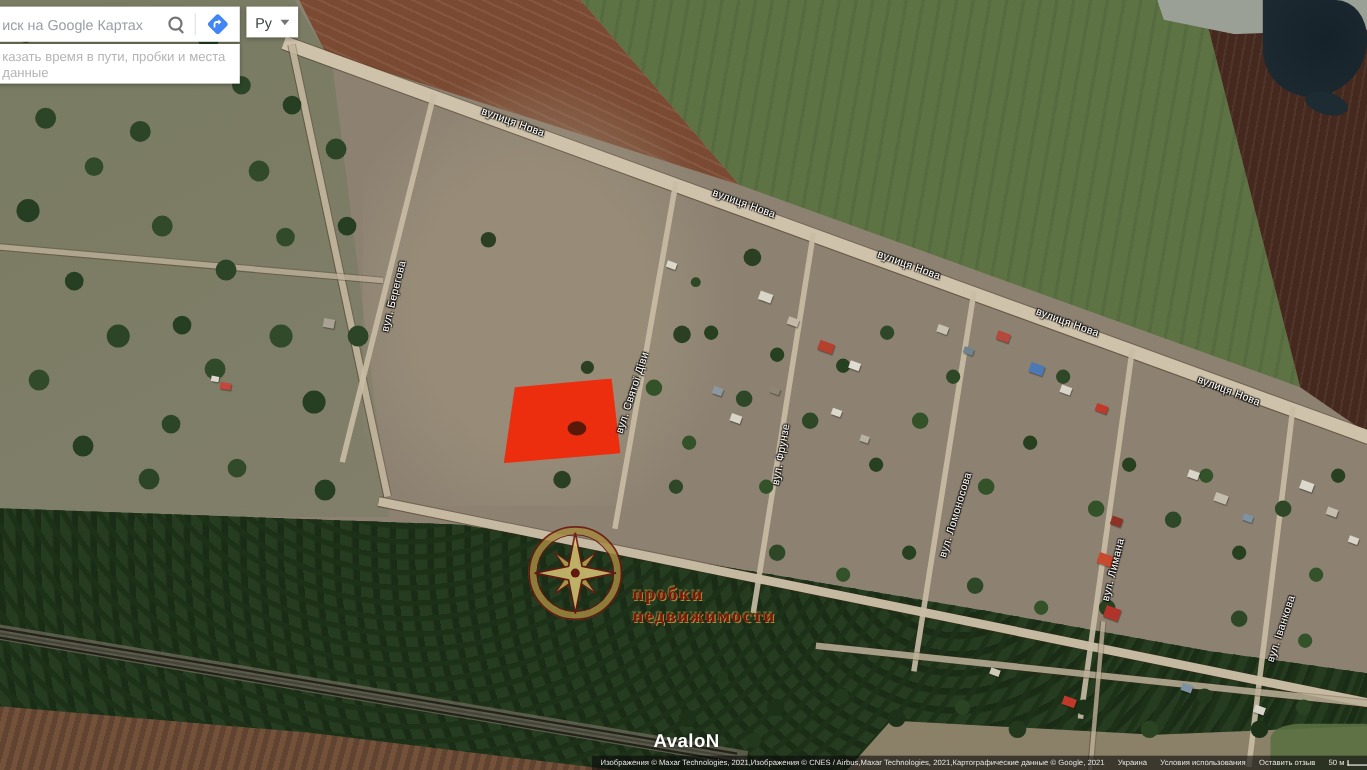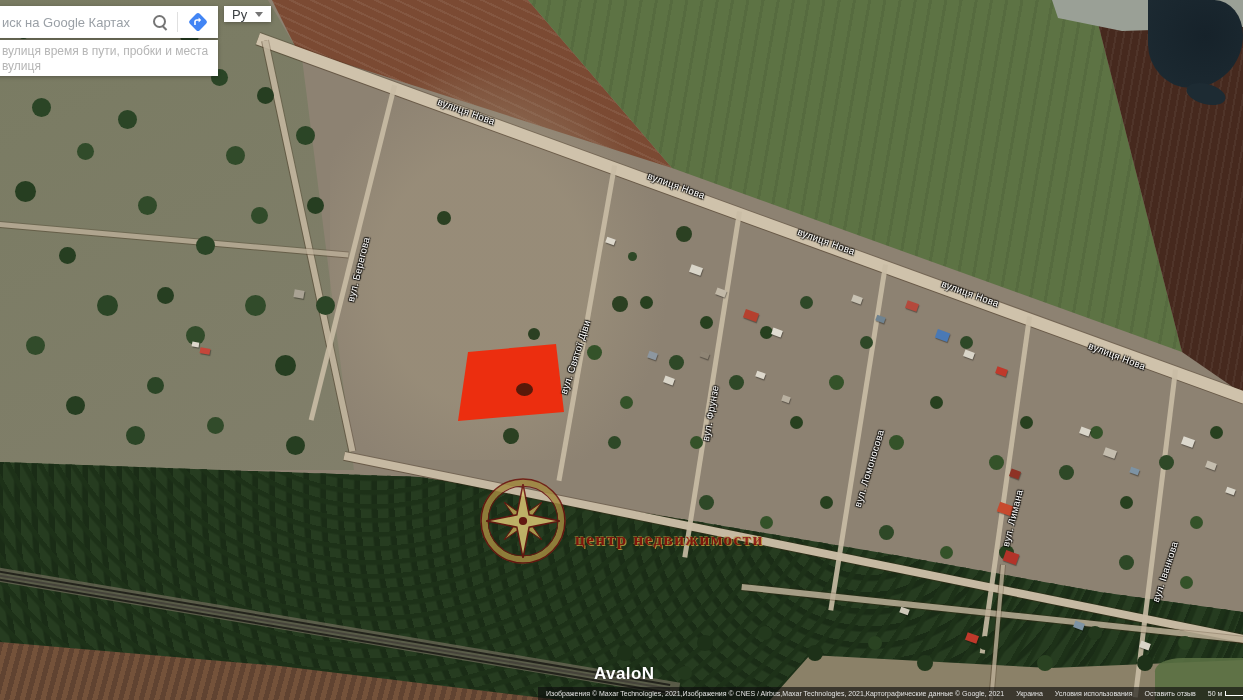--- a/index.html
+++ b/index.html
@@ -105,21 +105,21 @@
   
   .card{position:absolute;background:#fff;box-shadow:0 1px 4px rgba(0,0,0,.3);}
   .search-card{left:-34px;top:6px;width:252px;height:32px;display:flex;align-items:center;}
   .search-card input{flex:1;border:none;outline:none;font-size:13px;padding:0 0 0 36px;color:#333;
      font-family:"Liberation Sans",sans-serif;background:transparent;min-width:0;}
   .search-card input::placeholder{color:#9aa0a6;}
   .sdivider{width:1px;height:20px;background:#e0e0e0;margin:0 8px;}
   .mag{position:relative;width:18px;height:18px;flex:0 0 auto;}
   .mag::before{content:"";position:absolute;left:2px;top:2px;width:9px;height:9px;border:2px solid #757575;border-radius:50%;}
   .mag::after{content:"";position:absolute;left:12px;top:12px;width:6px;height:2px;background:#757575;transform:rotate(45deg);transform-origin:0 0;}
-  .lang-card{left:224px;top:6px;width:47px;height:16px;display:flex;align-items:center;justify-content:space-between;padding:0 8px;box-sizing:border-box;}
+  .lang-card{left:224px;top:6px;width:47px;height:28px;display:flex;align-items:center;justify-content:space-between;padding:0 8px;box-sizing:border-box;}
   .lang-label{font-size:13px;color:#3c4043;}
   .caret{width:0;height:0;border-left:4px solid transparent;border-right:4px solid transparent;border-top:5px solid #757575;}
   .hint-card{left:-34px;top:40px;width:252px;height:36px;padding:4px 6px 4px 36px;box-sizing:border-box;
      font-size:12px;line-height:14.5px;color:#b5b5b5;}
 
   
   .glogo{position:absolute;left:594px;top:664px;color:#fff;font-size:17px;font-weight:600;letter-spacing:.4px;
      text-shadow:0 0 3px rgba(0,0,0,.5);}
   .attr-bar{position:absolute;left:538px;right:0;bottom:0;height:13px;background:rgba(12,12,12,.62);
      display:flex;align-items:center;padding:0 8px;box-sizing:border-box;font-size:7px;color:#e3e3e3;white-space:nowrap;}
@@ -223,43 +223,43 @@
       <svg width="86" height="86" viewBox="0 0 84 84">
         <circle cx="42" cy="42" r="38" fill="none" stroke="#a38a3f" stroke-width="7" opacity="0.95"></circle>
         <circle cx="42" cy="42" r="41" fill="none" stroke="#6b1510" stroke-width="1.5"></circle>
         <circle cx="42" cy="42" r="34" fill="none" stroke="#6b1510" stroke-width="1"></circle>
         <g transform="rotate(45 42 42)">
           <path d="M42 16 L46 38 L68 42 L46 46 L42 68 L38 46 L16 42 L38 38 Z" fill="#b6a452" stroke="#6b1510" stroke-width="1"></path>
         </g>
         <path d="M42 6 L48 36 L78 42 L48 48 L42 78 L36 48 L6 42 L36 36 Z" fill="#d3c271" stroke="#6b1510" stroke-width="1.5"></path>
         <circle cx="42" cy="42" r="4" fill="#6b1510"></circle>
       </svg>
-      <span class="wm-sub">центр недвижимости</span>
+      <span class="wm-sub">пробки недвижимости</span>
     </div>
   </div>
 
   <div class="card search-card" style="z-index:20;">
     <input type="text" placeholder="иск на Google Картах" style="">
     <span class="mag"></span>
     <span class="sdivider"></span>
     <svg width="24" height="24" viewBox="0 0 24 24" style="margin-right:8px;flex:0 0 auto;">
       <rect x="5" y="5" width="14" height="14" rx="2.5" transform="rotate(45 12 12)" fill="#4285f4"></rect>
       <path d="M9 15 v-3.2 a1.8 1.8 0 0 1 1.8 -1.8 H14" fill="none" stroke="#fff" stroke-width="1.6"></path>
       <path d="M12.6 7.6 L15.2 10 L12.6 12.4 Z" fill="#fff"></path>
     </svg>
   </div>
 
   <div class="card lang-card" style="z-index:20;">
     <span class="lang-label">Ру</span>
     <span class="caret"></span>
   </div>
 
   <div class="card hint-card" style="z-index:20;">
-    <div>вулиця время в пути, пробки и места</div>
-    <div>вулиця</div>
+    <div>казать время в пути, пробки и места</div>
+    <div>данные</div>
   </div>
 
   <span class="glogo" style="z-index:15;">AvaloN</span>
   <div class="attr-bar" style="z-index:15;">
     <span>Изображения © Maxar Technologies, 2021,Изображения © CNES / Airbus,Maxar Technologies, 2021,Картографические данные © Google, 2021</span>
     <span class="lnk">Украина</span>
     <span class="lnk">Условия использования</span>
     <span class="lnk">Оставить отзыв</span>
     <span class="scale">
       <span>50 м</span>

